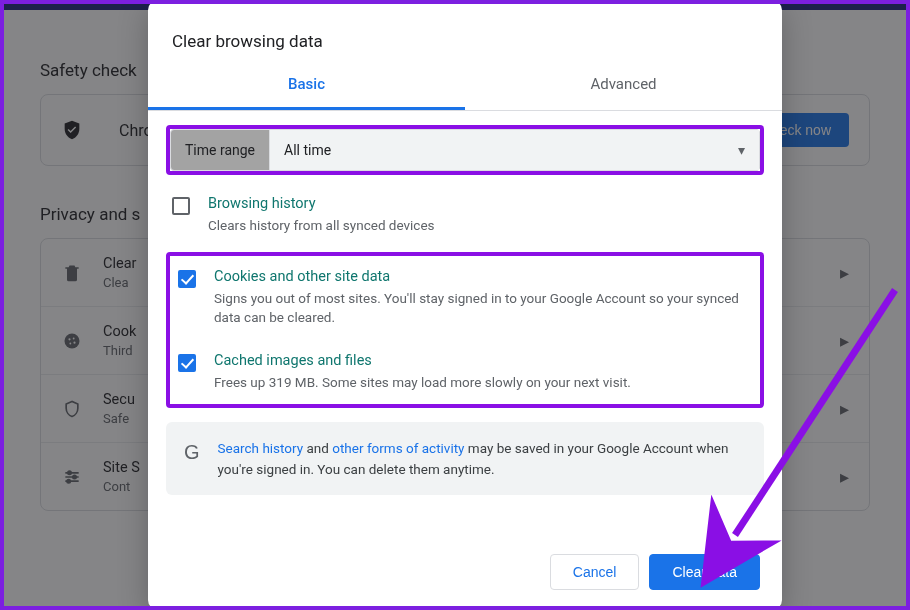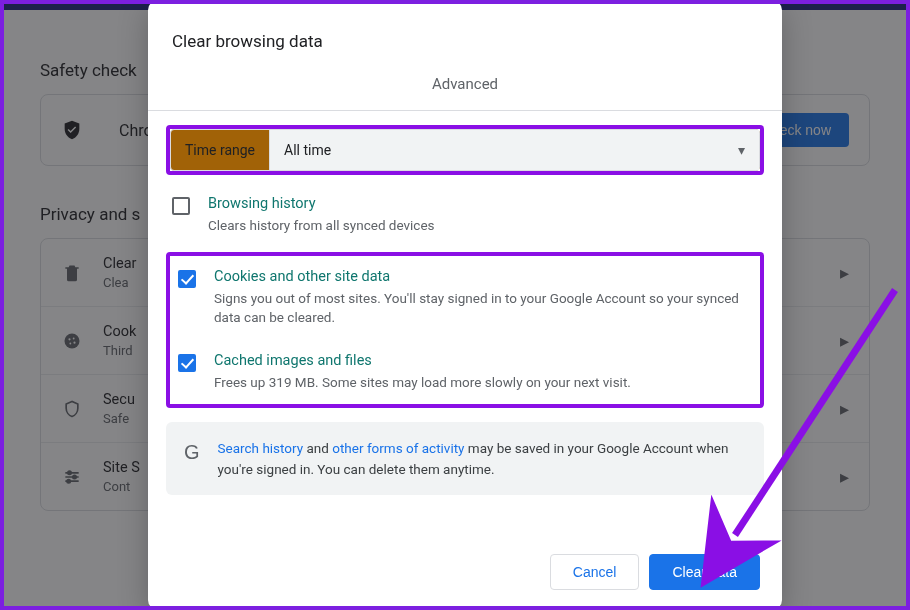--- a/index.html
+++ b/index.html
@@ -138,21 +138,21 @@
     border: 4px solid #8a0fe5;
     border-radius: 4px;
     padding: 0;
     margin-bottom: 8px;
   }
   .time-range-row {
     display: flex;
     align-items: center;
     border: 1px solid #dadce0;
     border-radius: 4px;
-    background: #a16207;
+    background: #a3a3a3;
   }
   .tr-label {
     padding: 12px 14px;
     font-size: 14px;
     color: #202124;
     white-space: nowrap;
   }
   .tr-select {
     flex: 1;
     display: flex;
@@ -336,20 +336,21 @@
       </div>
     </div>
   </div>
 </div>
 
 <div class="overlay"></div>
 
 <div class="dialog">
   <div class="dialog-title">Clear browsing data</div>
   <div class="tabs">
+    <div class="tab active">Basic</div>
     <div class="tab">Advanced</div>
   </div>
   <div class="dialog-body">
     <div class="time-range-wrap">
       <div class="time-range-row">
         <div class="tr-label">Time range</div>
         <div class="tr-select">
           <span>All time</span>
           <span class="arrow">▾</span>
         </div>

